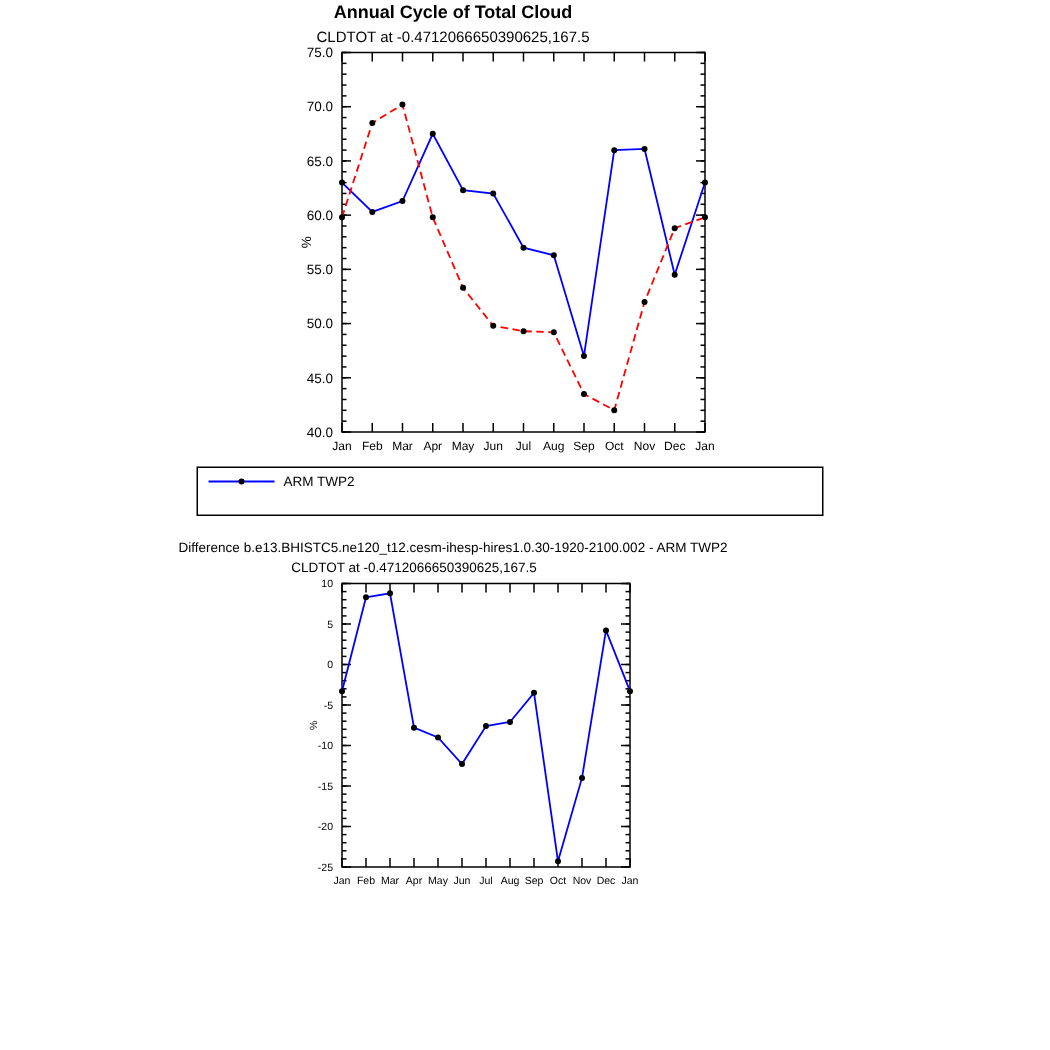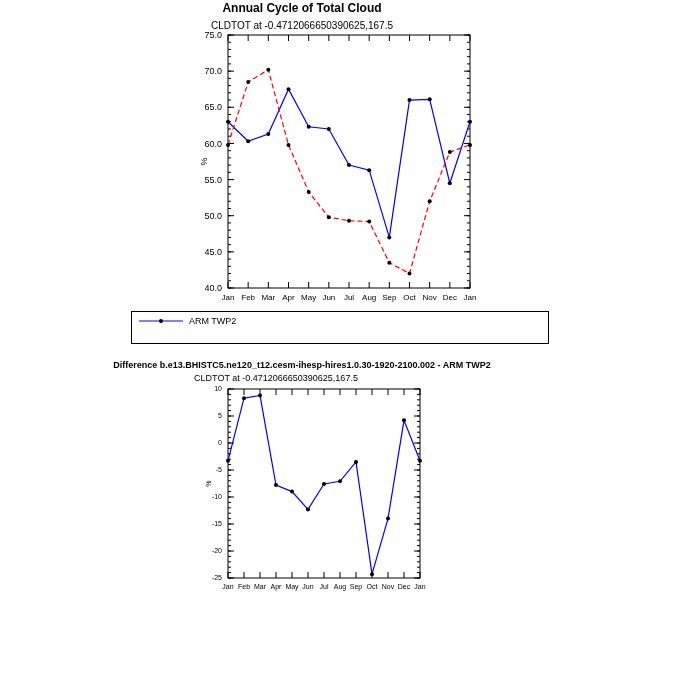--- a/index.html
+++ b/index.html
@@ -1,20 +1,20 @@
 <!DOCTYPE html>
 <html><head>
 <meta charset="utf-8">
 <style>
   html,body{margin:0;padding:0;background:#fff;}
   .page{position:relative;width:700px;height:700px;background:#ffffff;font-family:"Liberation Sans",sans-serif;overflow:hidden;color:#000;}
   .title{position:absolute;left:0;width:604px;text-align:center;white-space:nowrap;}
   #top-title{top:1px;font-size:12px;font-weight:bold;}
   #top-subtitle{top:20px;font-size:10px;}
-  #bottom-title{top:360px;font-size:9px;font-weight:bold;}
+  #bottom-title{top:360px;font-size:9px;font-weight:normal;}
   #bottom-subtitle{top:373px;left:-26px;font-size:9px;}
   #plot-svg{position:absolute;top:0;left:0;}
   .legend{position:absolute;left:131px;top:311px;width:418px;height:33px;border:1px solid #000;background:#fff;box-sizing:border-box;padding:2px 0 16px 5px;}
   .legend-row{display:flex;align-items:center;height:14px;}
   .legend-label{font-size:9px;margin-left:4px;white-space:nowrap;}
 </style>
 </head>
 <body>
 
 <div class="page">

